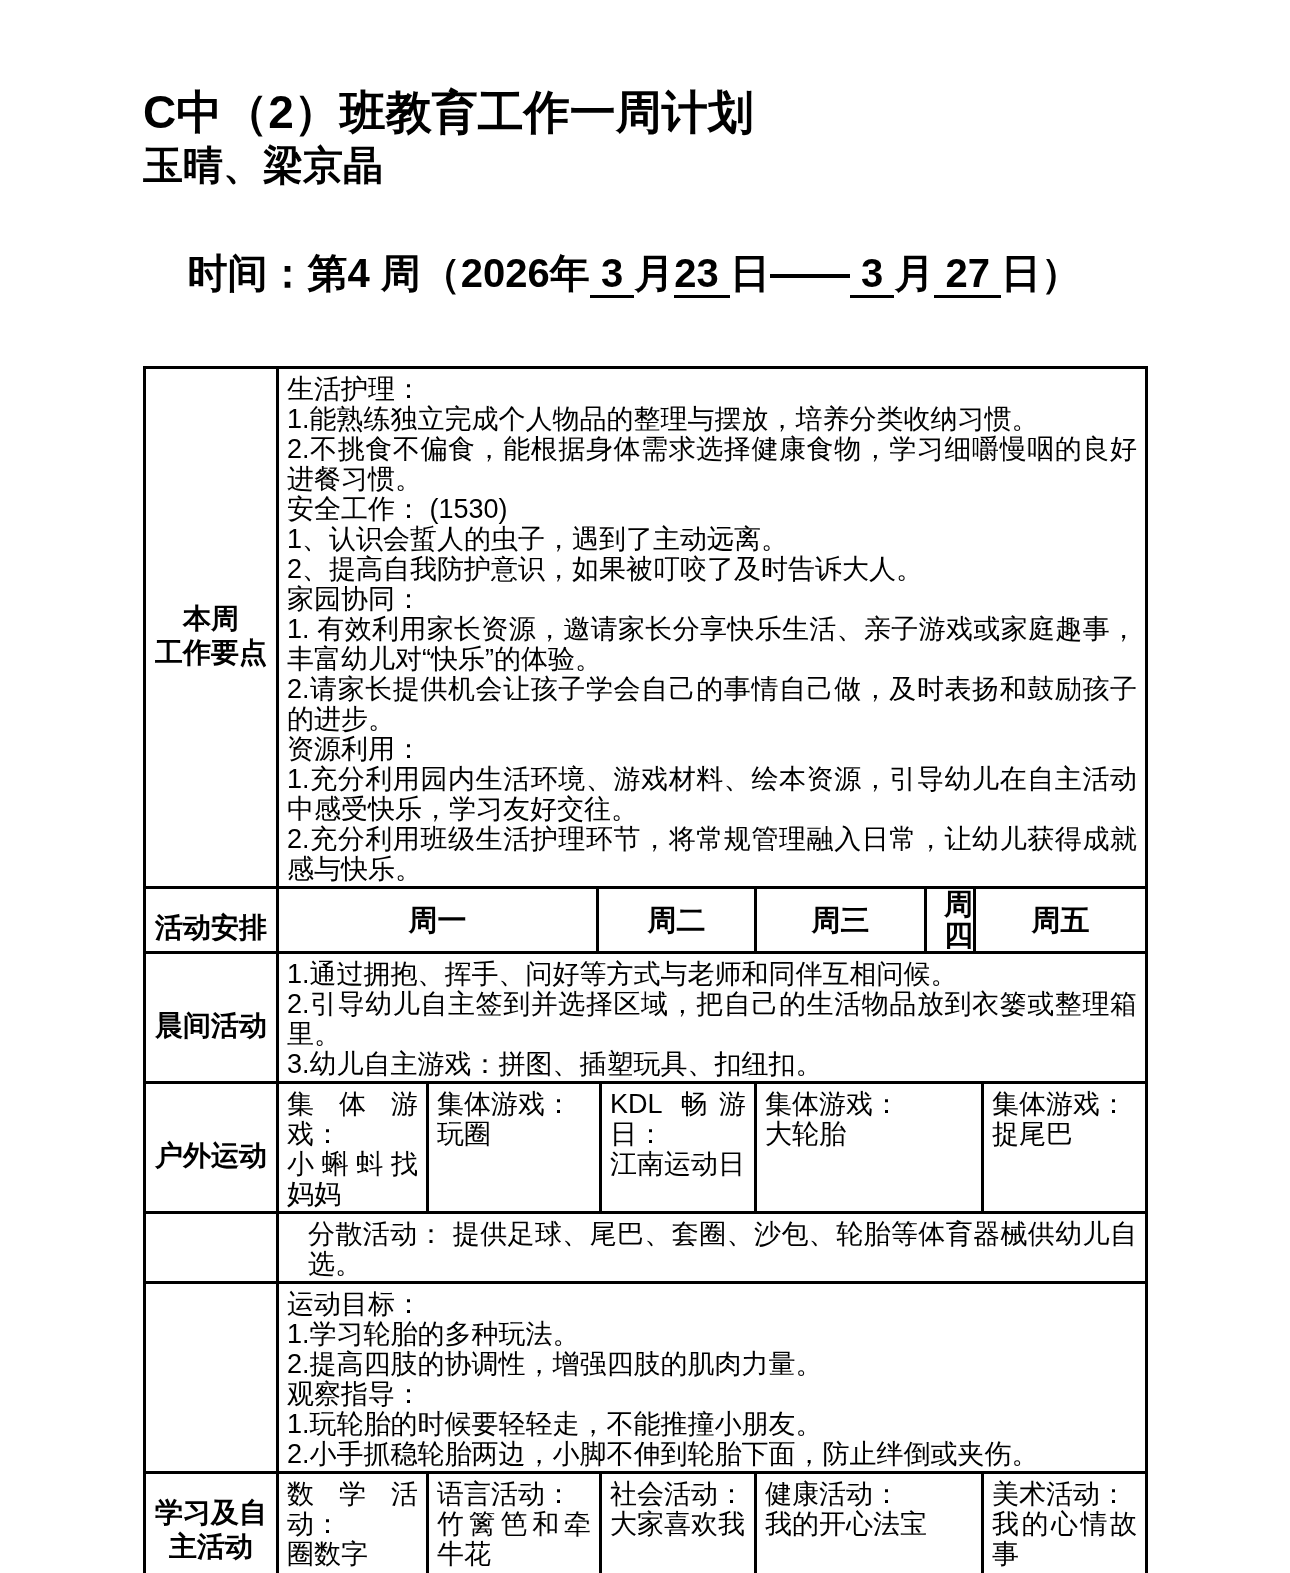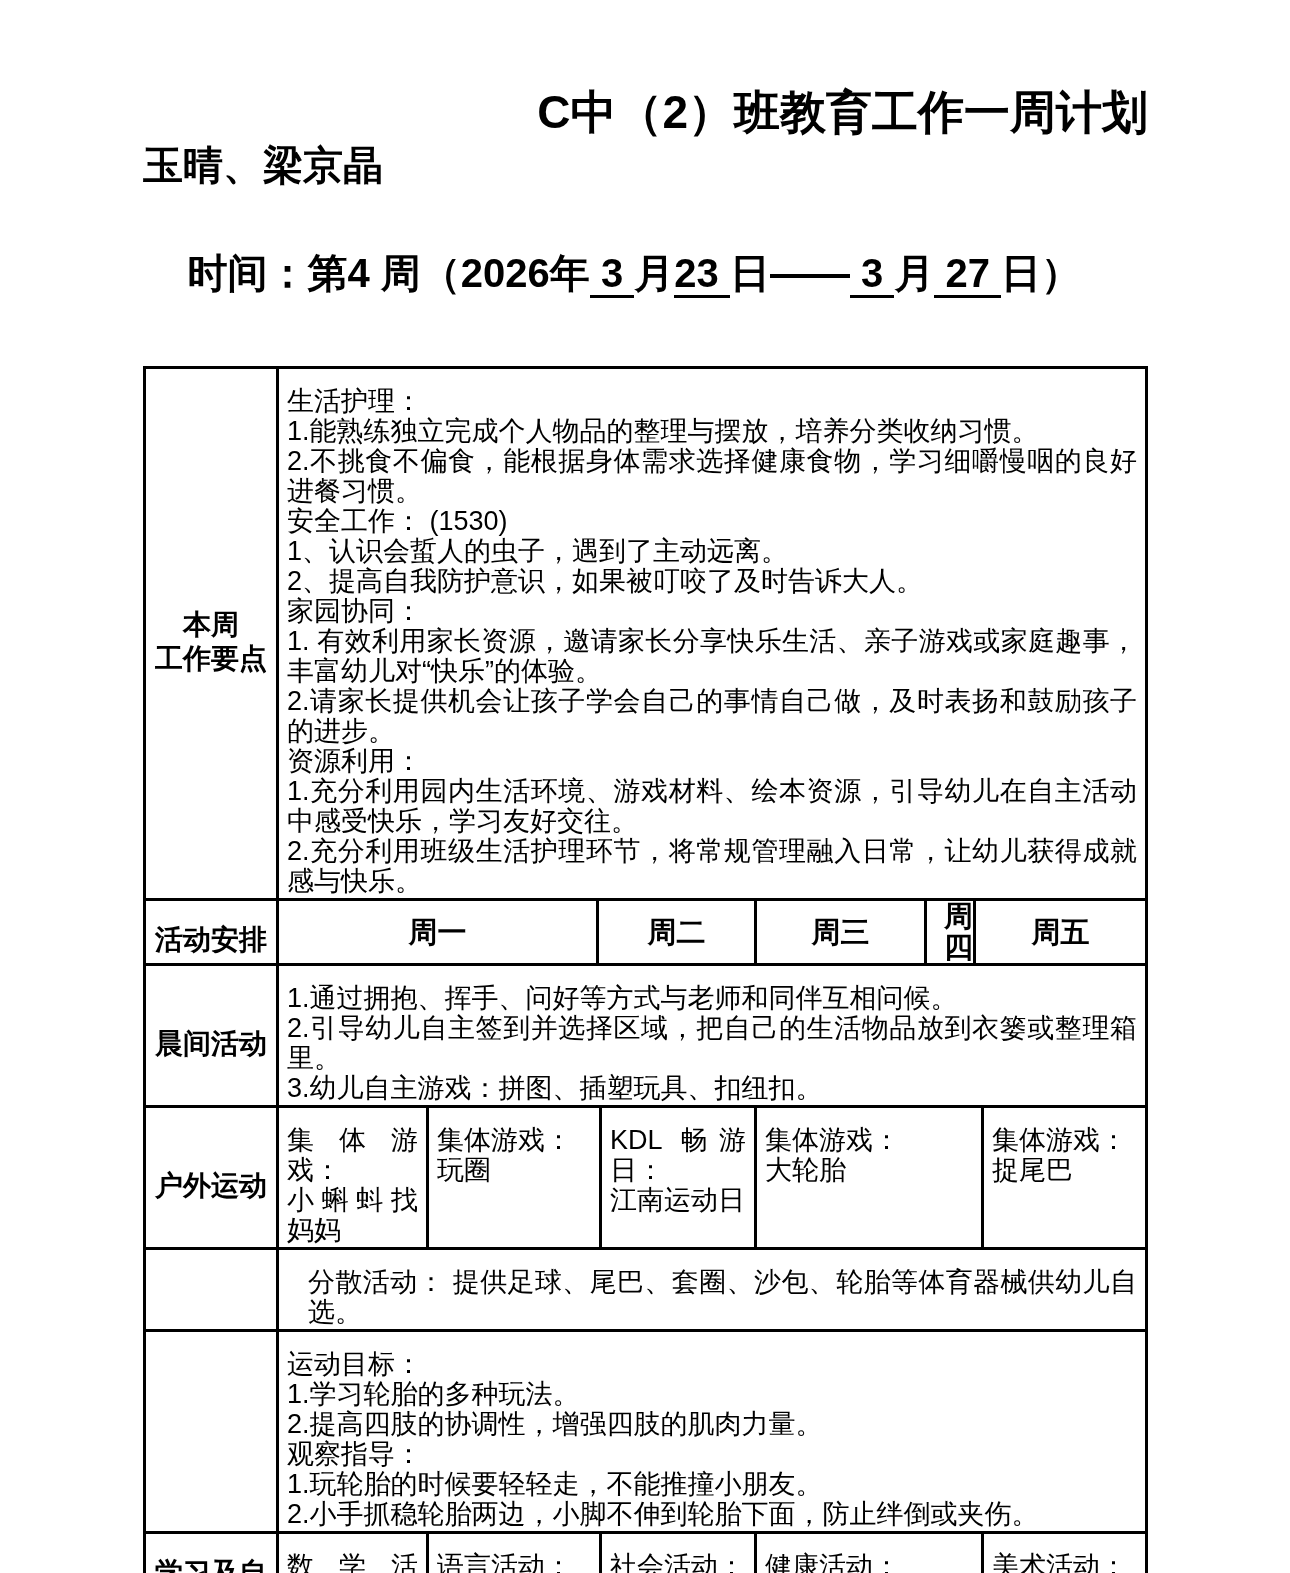--- a/index.html
+++ b/index.html
@@ -7,21 +7,21 @@
     width: 1290px;
     background: #ffffff;
     color: #000000;
     font-family: "Liberation Sans", sans-serif;
   }
   body { height: 1573px; overflow: hidden; }
   .sheet { width: 1290px; padding: 86px 142px 0 143px; }
 
   .doc-title {
     width: 1005px;
-    text-align: right;
+    text-align: left;
     font-size: 46px;
     font-weight: 700;
     line-height: 52px;
   }
   .head-line {
     width: 1005px;
     font-size: 40px;
     font-weight: 700;
     line-height: 54px;
   }
@@ -64,21 +64,21 @@
     justify-content: center;
     text-align: right;
     font-size: 29px;
     font-weight: 700;
     line-height: 31px;
   }
 
   .txt {
     font-size: 27px;
     line-height: 30px;
-    padding: 17px 8px 2px 8px;
+    padding: 5px 8px 2px 8px;
     white-space: pre-wrap;
     text-align: justify;
   }
   .grow { flex: 1 1 auto; }
   .vcent { display: flex; align-items: center; }
   .vcent .inner { width: 100%; margin-left: 21px; }
 
   
   .r-points   { min-height: 516px; }
   .r-schedule { min-height: 65px; }

